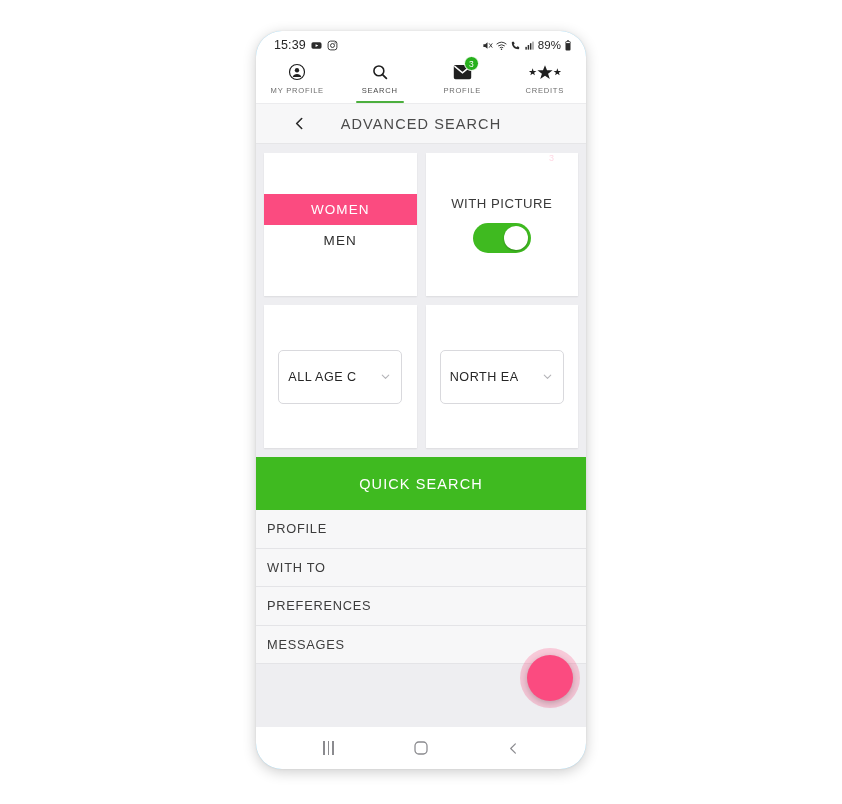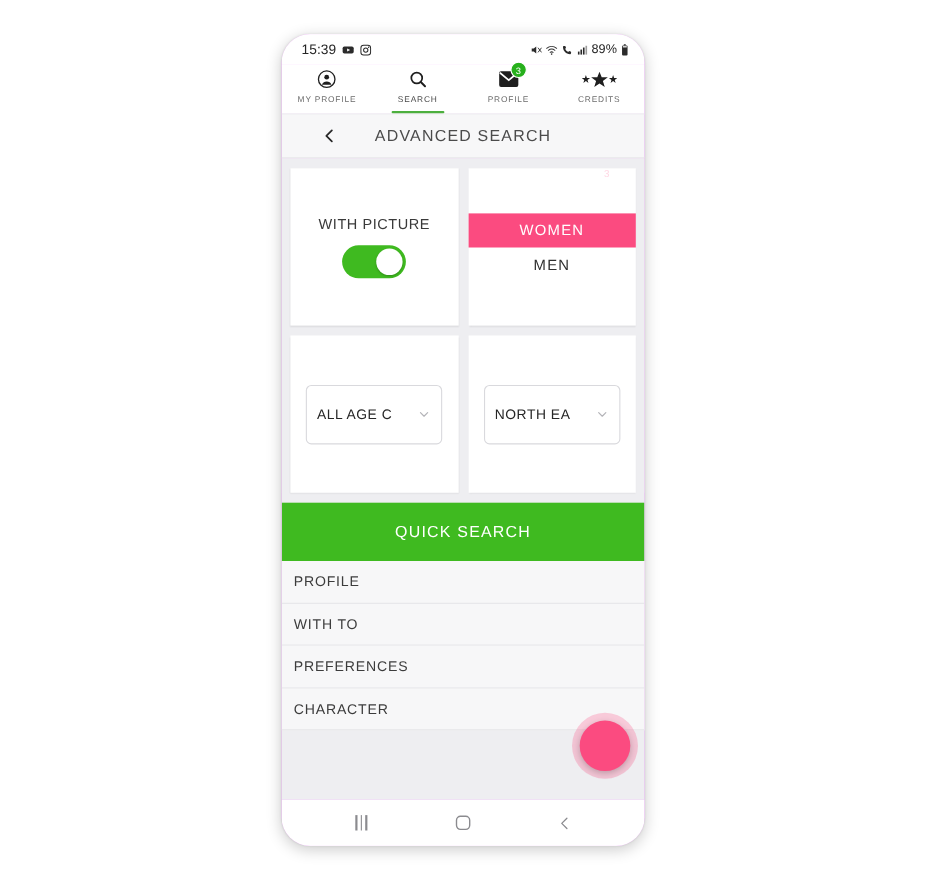--- a/index.html
+++ b/index.html
@@ -15,21 +15,21 @@
     position: relative;
     width: 842px; height: 804px;
     background: #ffffff;
   }
 
   
   .phone {
     position: absolute;
     left: 256px; top: 31px;
     width: 330px; height: 738px;
-    background: #f0abfc;
+    background: #7dd3fc;
     border-radius: 26px;
     box-shadow: 0 3px 14px rgba(0,0,0,0.20), 0 0 2px rgba(0,0,0,0.10);
     overflow: hidden;
     display: flex;
     flex-direction: column;
   }
 
   
   .statusbar {
     height: 28px;
@@ -417,30 +417,30 @@
             <polyline points="15.5,4 7.5,12 15.5,20" fill="none" stroke="#2a2a2a" stroke-width="2.6" stroke-linecap="round" stroke-linejoin="round"></polyline>
           </svg>
       </div>
       <div class="header-title">ADVANCED SEARCH</div>
     </div>
 
     <div class="body">
 
       <div class="grid">
 
+        <div class="card gender-card">
+          <div class="gender-opt selected">WOMEN</div>
+          <div class="gender-opt unselected">MEN</div>
+        </div>
+
         <div class="card">
           <div class="pic-label">WITH PICTURE</div>
           <div class="switch">
             <div class="knob"></div>
           </div>
-        </div>
-
-        <div class="card gender-card">
-          <div class="gender-opt selected">WOMEN</div>
-          <div class="gender-opt unselected">MEN</div>
         </div>
 
         <div class="card">
           <div class="select">
             <span class="select-value">ALL AGE C</span>
             <span class="caret">
               <svg width="13" height="13" viewBox="0 0 24 24">
                   <polyline points="6,9.5 12,15.5 18,9.5" fill="none" stroke="#b4b4b8" stroke-width="2" stroke-linecap="round" stroke-linejoin="round"></polyline>
                 </svg>
             </span>
@@ -458,21 +458,21 @@
           </div>
         </div>
       </div>
 
       <div class="quick-search">QUICK SEARCH</div>
 
       <div class="sections">
         <div class="section-row">PROFILE</div>
         <div class="section-row">WITH TO</div>
         <div class="section-row">PREFERENCES</div>
-        <div class="section-row">CHARACTER</div>
+        <div class="section-row">MESSAGES</div>
       </div>
 
       <div class="fab-ring"></div>
       <div class="fab"></div>
       <div class="fab-badge">3</div>
     </div>
 
     <div class="navbar">
       <div class="nav-btn">
         <div class="recents-bars">

